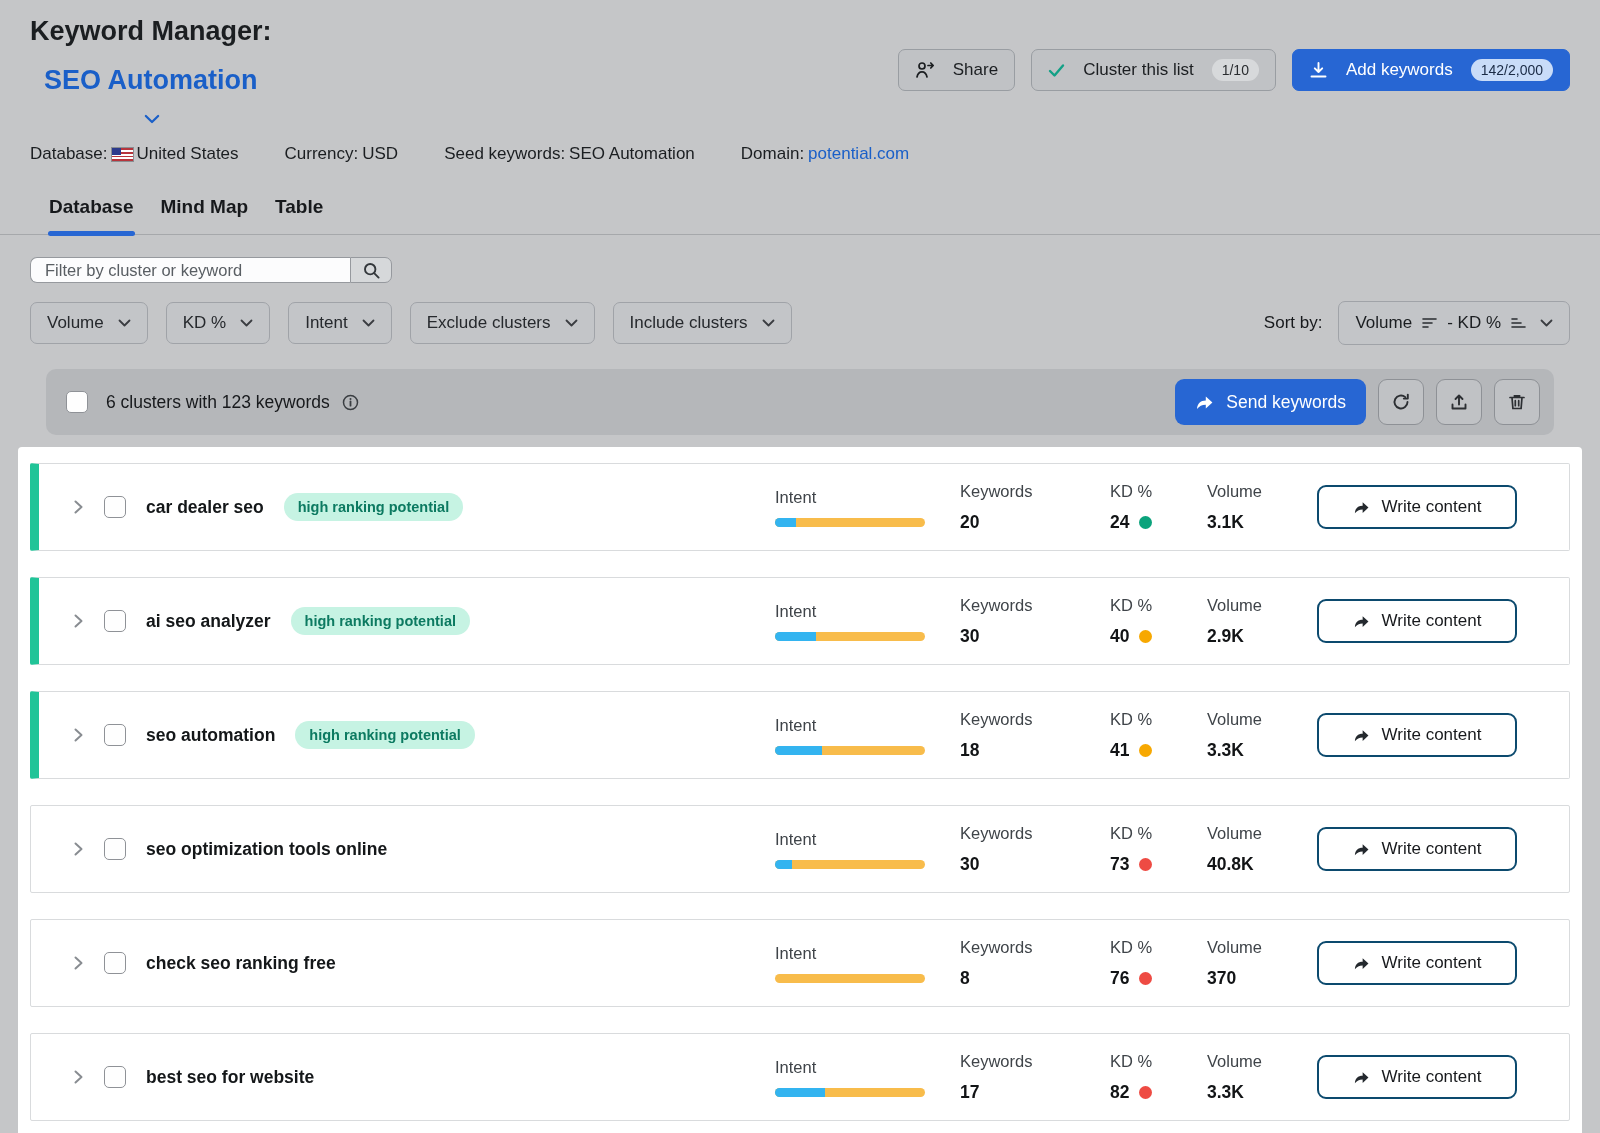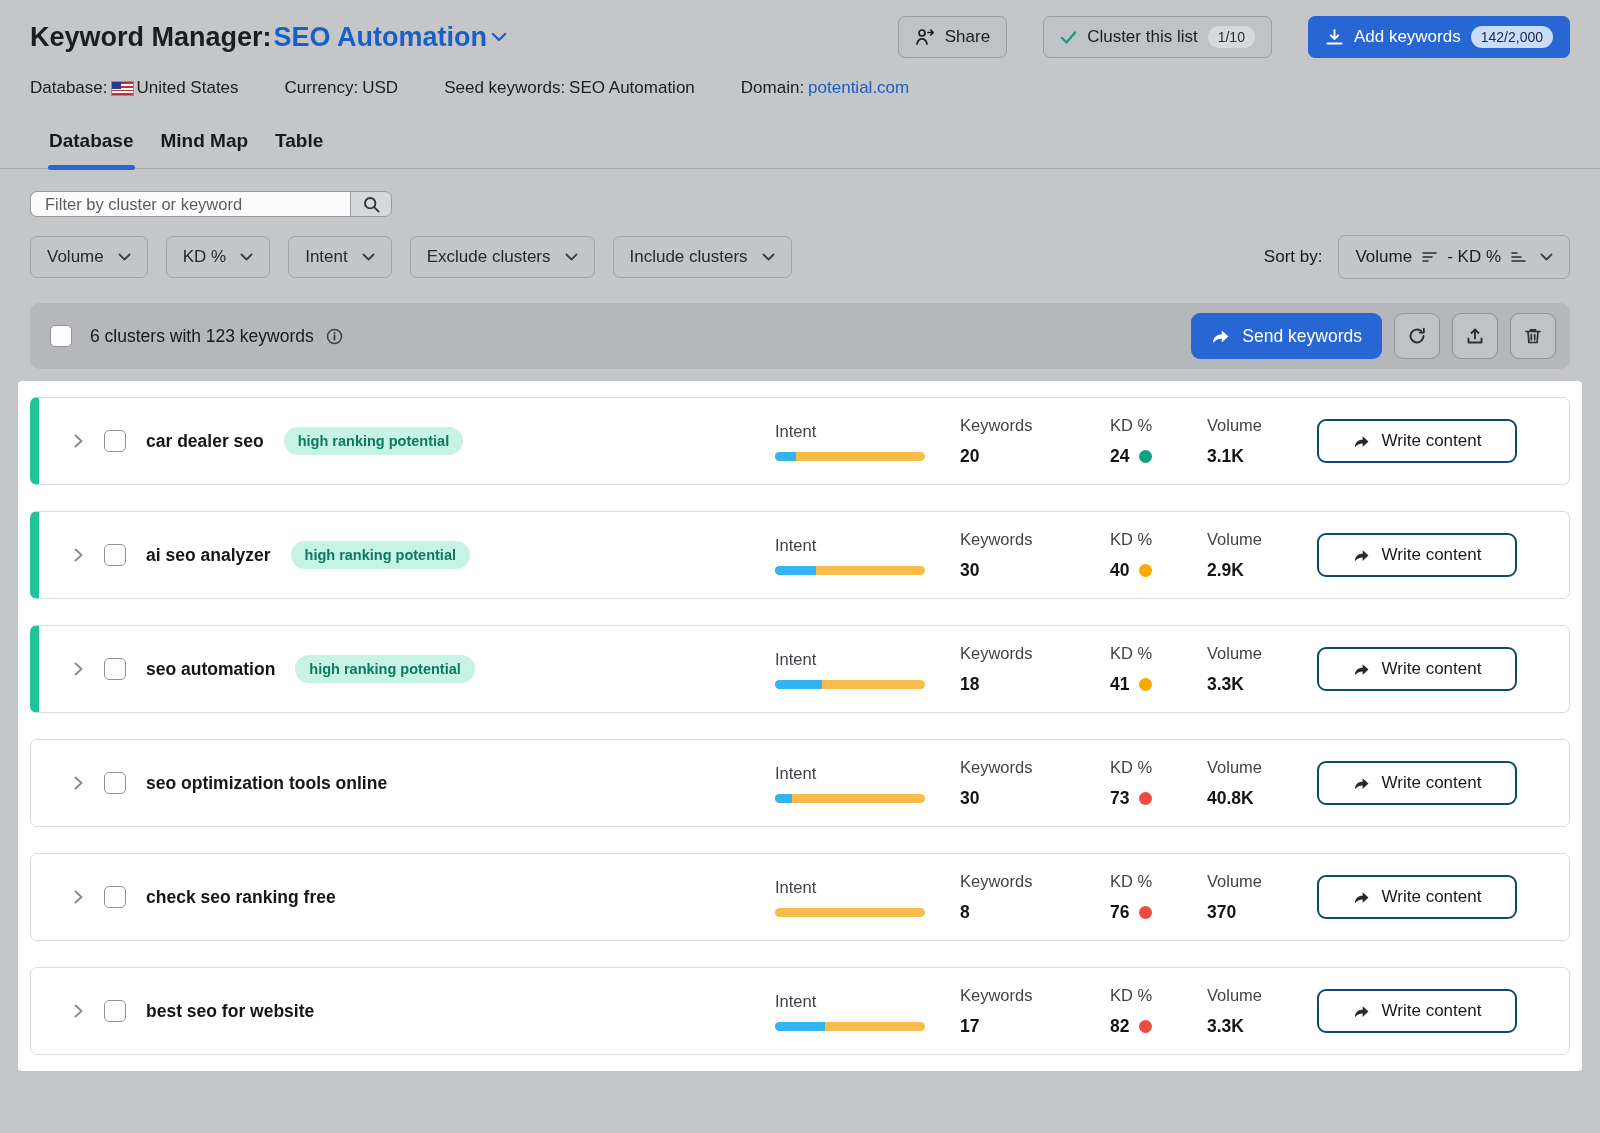--- a/index.html
+++ b/index.html
@@ -10,25 +10,25 @@
     background: #c5c6c8;
     font-family: "Liberation Sans", "DejaVu Sans", sans-serif;
     color: #1b1e21;
     overflow: hidden;
   }
   button { font-family: inherit; cursor: pointer; }
 
   
   .page-top { padding: 16px 30px 0; }
   .header-row { display: flex; align-items: center; }
-  .title { margin: 0; font-size: 27px; font-weight: 700; display: flex; align-items: center; gap: 2px; }
+  .title { margin: 0; font-size: 27px; font-weight: 700; display: flex; align-items: center; gap: 18px; flex-direction: column; }
   .list-name { color: var(--link); }
   .title-chevron { display: flex; color: var(--link); margin-left: 2px; cursor: pointer; }
   .header-actions { margin-left: auto; display: flex; align-items: center; gap: 16px; }
-  .btn { display: flex; align-items: center; gap: 10px; border-radius: 7px; font-size: 17px; height: 42px; padding: 0 16px; margin-left: 20px; }
+  .btn { display: flex; align-items: center; gap: 18px; border-radius: 7px; font-size: 17px; height: 42px; padding: 0 16px; }
   .btn-gray { background: #c0c2c5; border: 1px solid #999da2; color: #1b1e21; }
   .btn-blue { background: var(--blue); border: 1px solid var(--blue); color: #fff; }
   .pill { background: #d7d9db; color: #2a2d30; border-radius: 12px; padding: 3px 10px; font-size: 14px; font-weight: 400; }
   .pill-light { background: #c9dcf8; color: #1b2b45; }
 
   .meta-row { display: flex; align-items: center; gap: 46px; margin-top: 20px; font-size: 17px; }
   .meta-item { display: flex; align-items: center; gap: 4px; text-align: center; }
   .flag { width: 21px; height: 13px; position: relative; display: inline-block;
           background: repeating-linear-gradient(180deg,#b7343c 0 1.9px,#fff 1.9px 3.8px);
           outline: 1px solid #8b8e92; }
@@ -51,34 +51,34 @@
   .chips-row { margin: 18px 30px 0; display: flex; align-items: center; gap: 18px; }
   .chip { height: 42px; border: 1px solid #a0a3a8; background: #c3c5c8; border-radius: 7px; padding: 0 16px;
           display: flex; align-items: center; gap: 14px; font-size: 17px; color: #26292d; }
   .sort-group { margin-left: auto; display: flex; align-items: center; gap: 16px; }
   .sort-label { font-size: 17px; color: #17191c; }
   .sort-control { height: 44px; border: 1px solid #a0a3a8; background: #c3c5c8; border-radius: 7px; padding: 0 16px;
                   display: flex; align-items: center; gap: 10px; font-size: 17px; cursor: pointer; }
   .sort-control .chev { margin-left: 4px; display: flex; }
 
   
-  .selection-bar { margin: 24px 30px 0; height: 66px; background: #b5b7ba; border-radius: 10px;
+  .selection-bar { margin: 24px 46px 0; height: 66px; background: #b5b7ba; border-radius: 10px;
                    display: flex; align-items: center; padding: 0 14px 0 20px; }
   .checkbox { width: 22px; height: 22px; background: #fefefe; border: 1.5px solid #8f9297; border-radius: 5px; flex: none; cursor: pointer; }
   .selection-summary { margin-left: 18px; font-size: 17.5px; color: #17191c; }
   .info-icon { margin-left: 12px; display: flex; color: #3a3e42; cursor: pointer; }
   .selection-actions { margin-left: auto; display: flex; align-items: center; gap: 12px; }
   .btn-send { height: 46px; border-radius: 9px; background: var(--blue); border: none; color: #fff;
               font-size: 17.5px; display: flex; align-items: center; gap: 12px; padding: 0 20px; }
   .icon-btn { width: 46px; height: 46px; border-radius: 9px; border: 1px solid #8e9196; background: #c0c2c5;
               display: flex; align-items: center; justify-content: center; color: #2c2f33; }
 
   
   .content-panel { margin: 12px 18px 0; background: #fff; border-radius: 4px; padding: 16px 12px; }
-  .cluster-row { background: #fff; border: 1px solid #d9dbdd; border-radius: 7px; height: 88px;
+  .cluster-row { background: #fff; border: 1px solid #d9dbdd; border-radius: 2px; height: 88px;
                  display: flex; align-items: center; margin-bottom: 26px; }
   .cluster-row:last-child { margin-bottom: 0; }
   .cluster-row.accent { border-left: 9px solid var(--accent_bar); }
   .row-left { display: flex; align-items: center; gap: 20px; padding-left: 42px; flex: 1; min-width: 0; }
   .cluster-row.accent .row-left { padding-left: 34px; }
   .expander { display: flex; color: #888c91; cursor: pointer; }
   .cluster-name { font-size: 17.5px; font-weight: 600; color: #141719; white-space: nowrap; }
   .badge { background: var(--badge_bg); color: var(--badge_text); font-size: 14.5px; font-weight: 600;
            padding: 6px 14px; border-radius: 15px; white-space: nowrap; }
 

